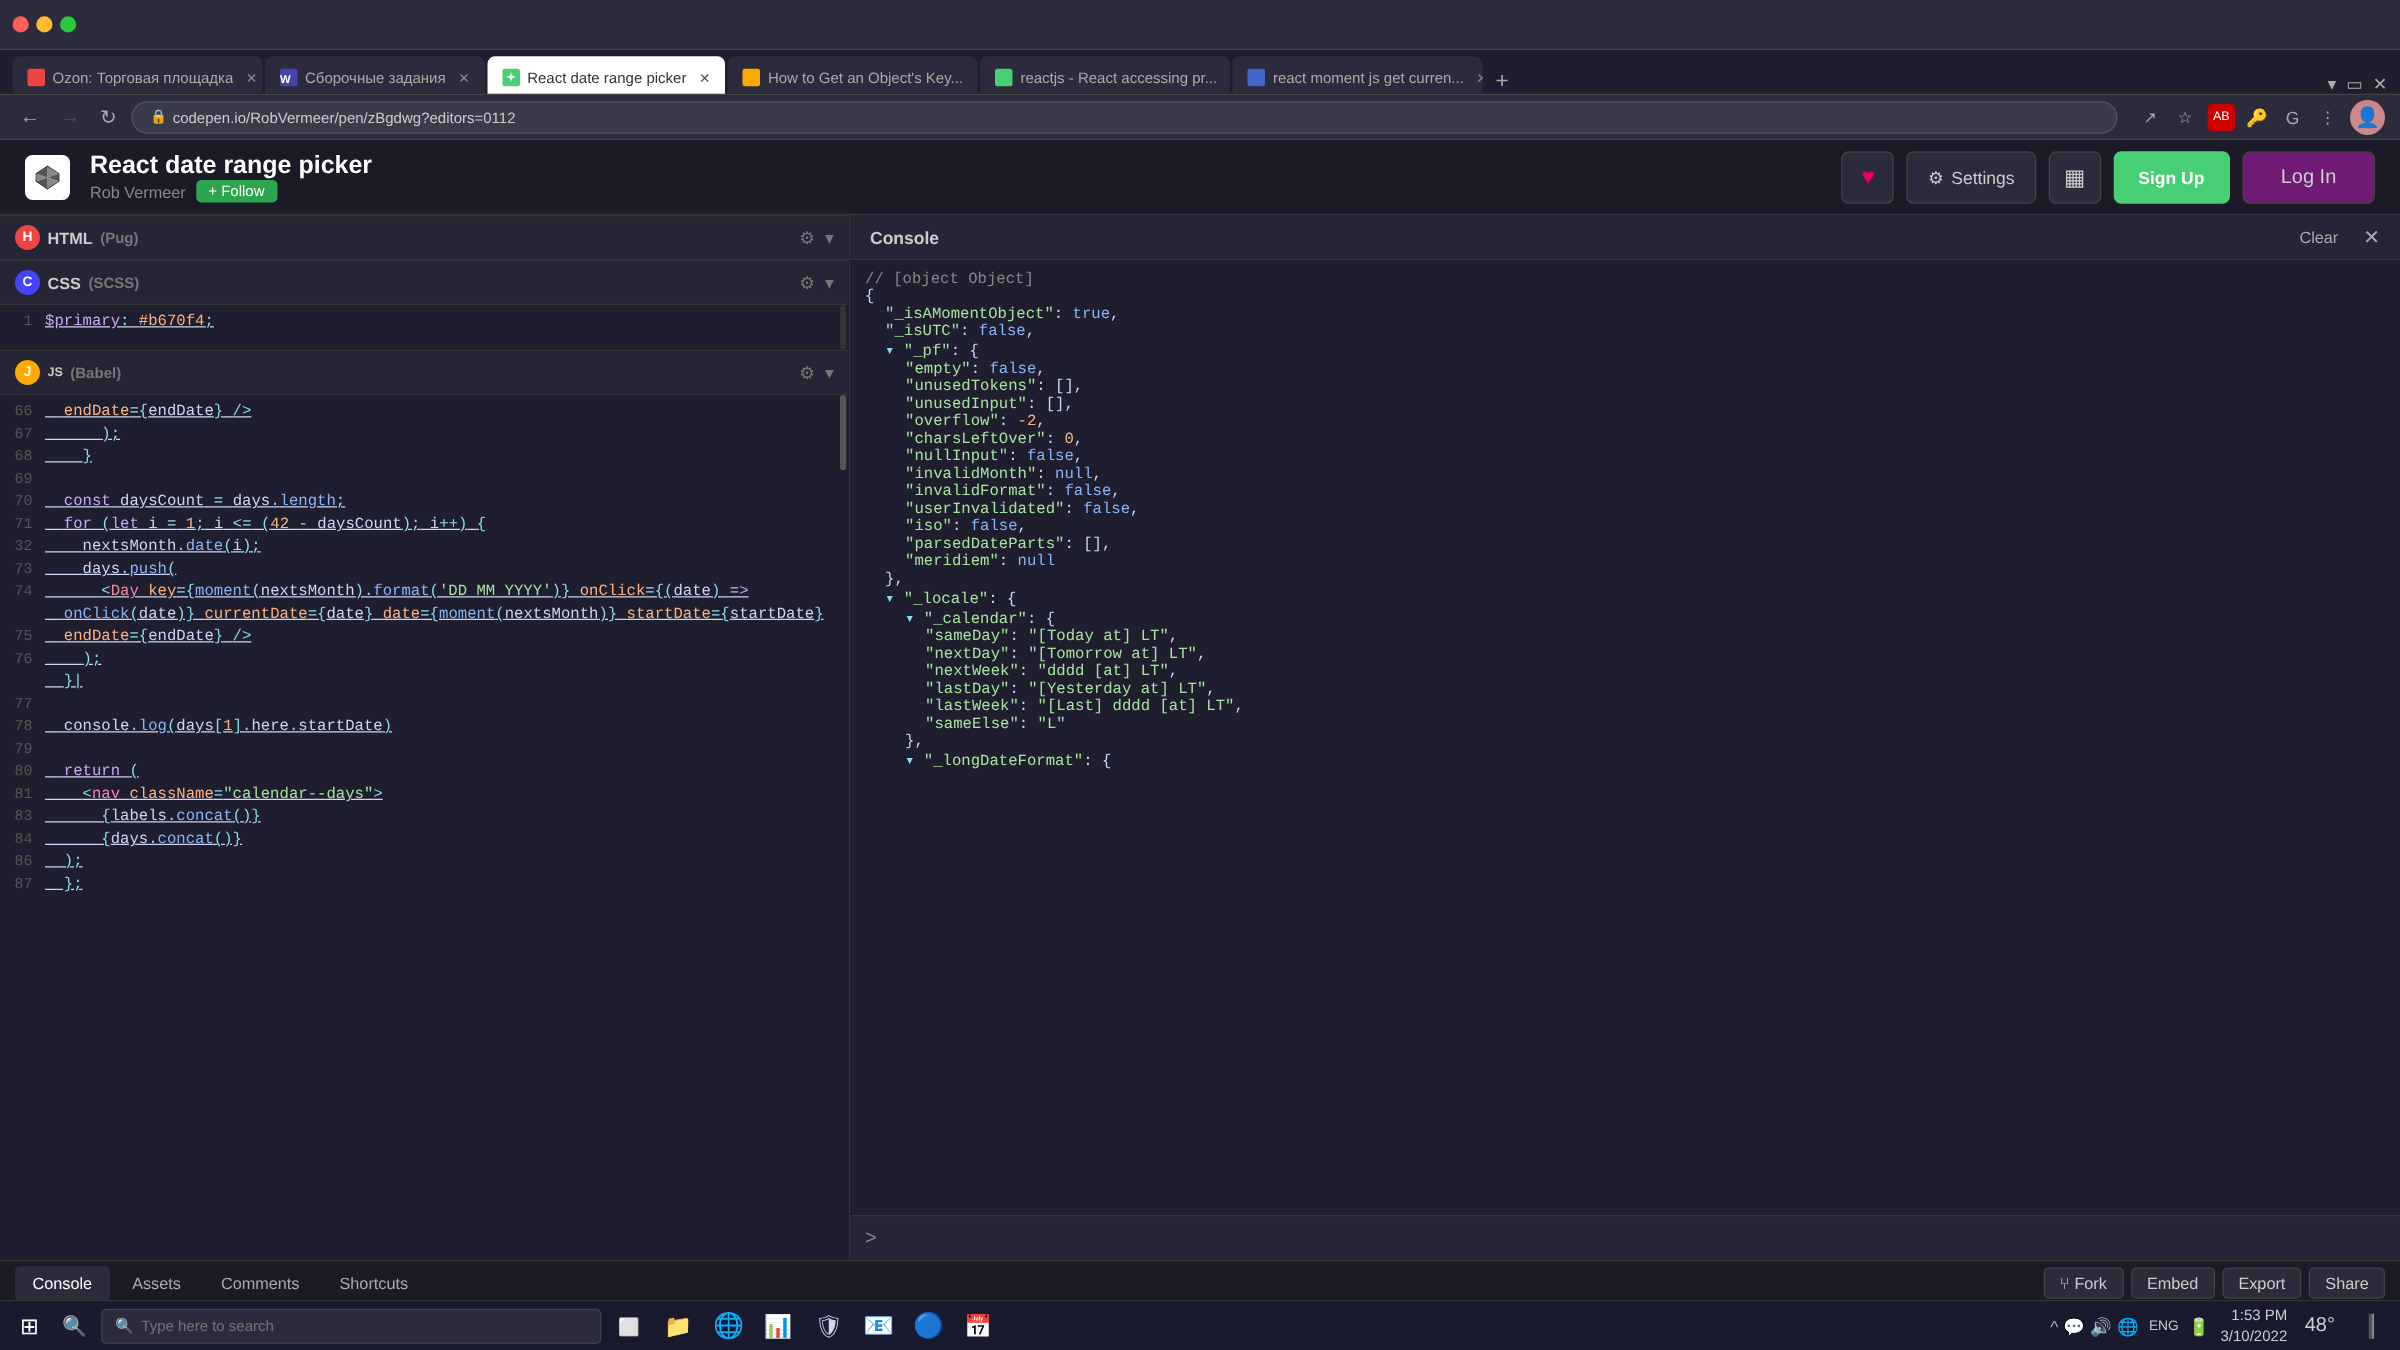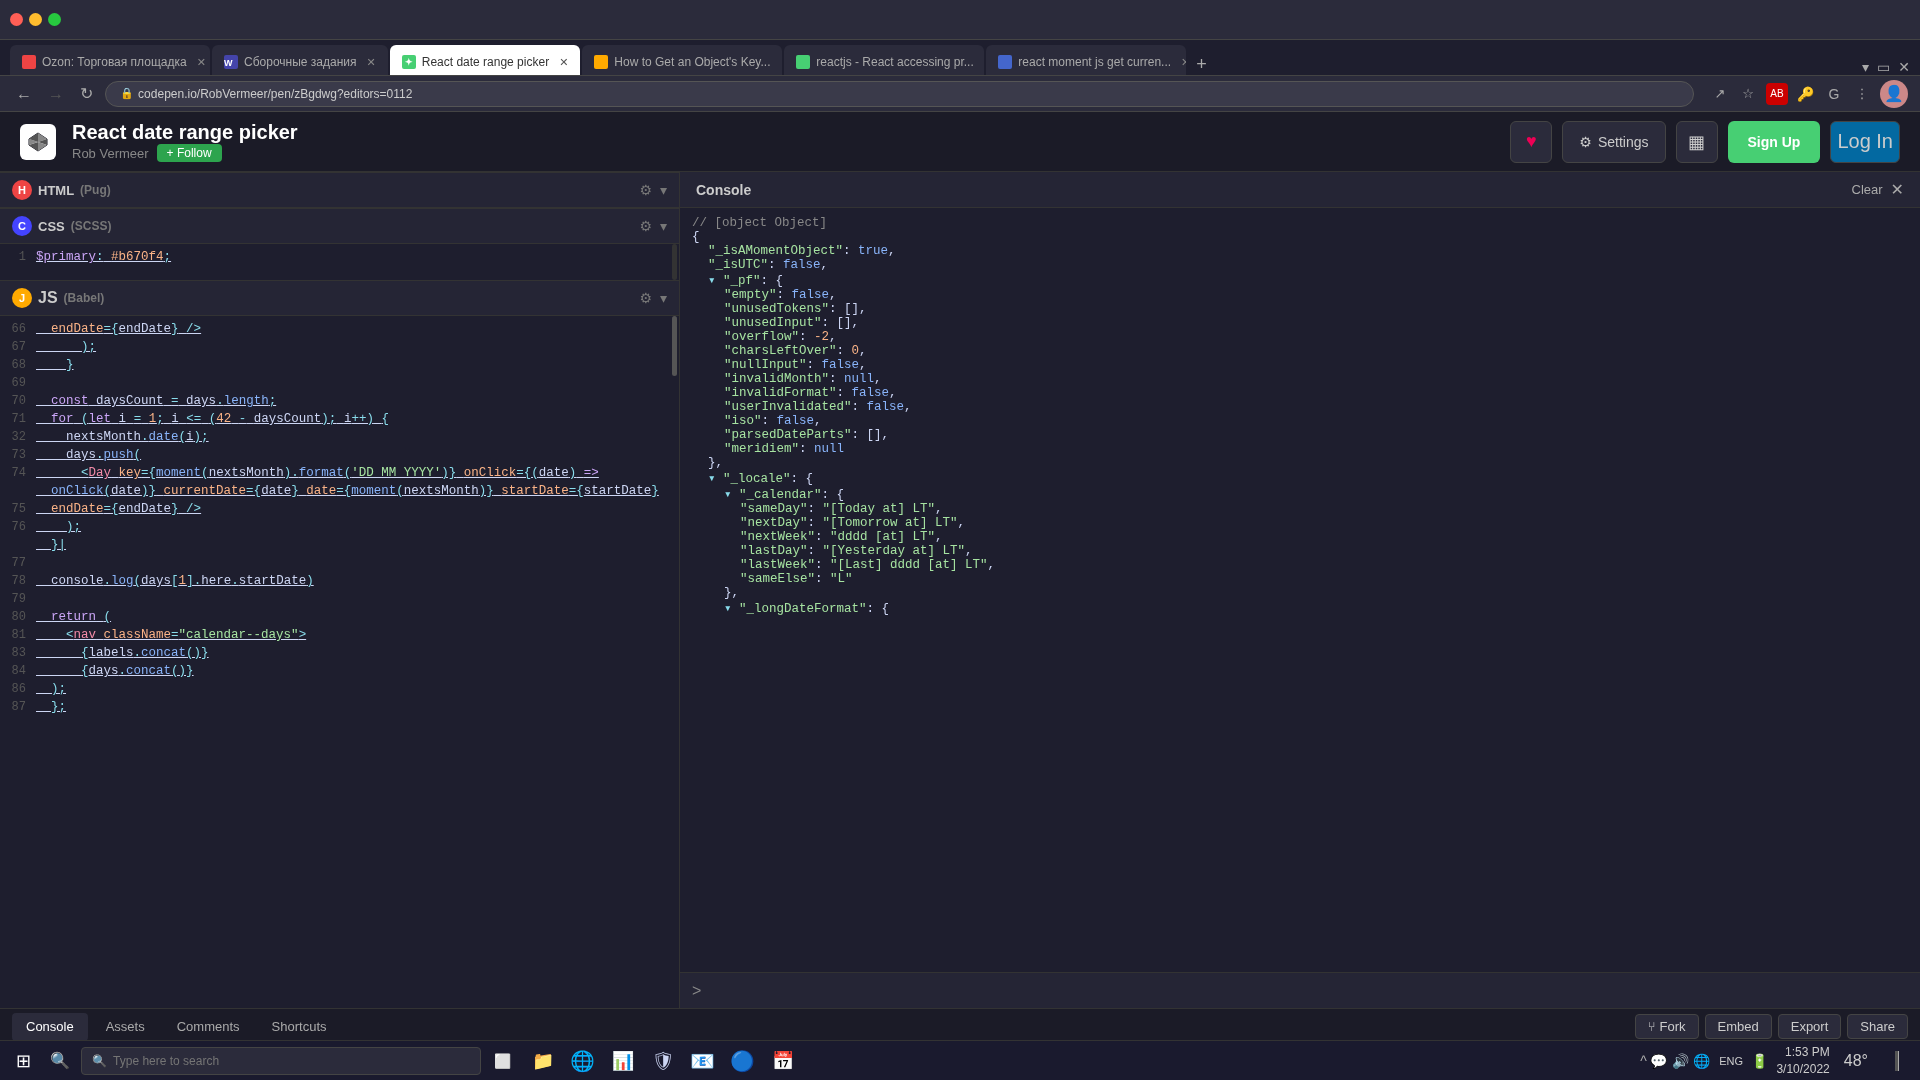--- a/index.html
+++ b/index.html
@@ -24,21 +24,21 @@
     .cp-logo { width: 36px; height: 36px; background: #fff; border-radius: 6px; display: flex; align-items: center; justify-content: center; font-size: 18px; font-weight: bold; color: #1b1b27; flex-shrink: 0; }
     .cp-title-section { display: flex; flex-direction: column; }
     .cp-title { font-size: 20px; font-weight: 600; color: #fff; }
     .cp-author { font-size: 13px; color: #888; display: flex; align-items: center; gap: 8px; }
     .follow-btn { background: #2da44e; color: #fff; border: none; border-radius: 4px; padding: 2px 10px; font-size: 12px; cursor: pointer; }
     .cp-header-right { margin-left: auto; display: flex; align-items: center; gap: 10px; }
     .heart-btn { background: #2b2b3b; border: 1px solid #444; border-radius: 6px; width: 42px; height: 42px; display: flex; align-items: center; justify-content: center; cursor: pointer; color: #e05; font-size: 18px; }
     .settings-btn { background: #2b2b3b; border: 1px solid #444; border-radius: 6px; height: 42px; padding: 0 16px; display: flex; align-items: center; gap: 6px; cursor: pointer; color: #ccc; font-size: 14px; }
     .layout-btn { background: #2b2b3b; border: 1px solid #444; border-radius: 6px; width: 42px; height: 42px; display: flex; align-items: center; justify-content: center; cursor: pointer; color: #ccc; font-size: 18px; }
     .signup-btn { background: #47cf73; border: none; border-radius: 6px; height: 42px; padding: 0 20px; color: #fff; font-weight: 600; font-size: 14px; cursor: pointer; }
-    .login-btn { background: #0369a1; border: 1px solid #444; border-radius: 6px; height: 42px; padding: 0 6px; color: #ccc; font-size: 20px; cursor: pointer; }
+    .login-btn { background: #701a75; border: 1px solid #444; border-radius: 6px; height: 42px; padding: 0 30px; color: #ccc; font-size: 16px; cursor: pointer; }
 
     
     .main-layout { display: flex; height: calc(1080px - 40px - 36px - 36px - 60px - 36px - 36px); }
     
 
     .editors-panel { width: 680px; display: flex; flex-direction: column; border-right: 1px solid #333; background: #1e1e2e; overflow: hidden; }
 
     .editor-section { display: flex; flex-direction: column; }
     .editor-header { background: #252535; height: 36px; display: flex; align-items: center; padding: 0 12px; gap: 8px; border-bottom: 1px solid #333; border-top: 1px solid #333; }
     .editor-badge { display: flex; align-items: center; gap: 6px; font-size: 13px; font-weight: 600; }
@@ -61,21 +61,21 @@
     .num { color: #fab387; }
     .tag { color: #f38ba8; }
     .attr { color: #fab387; }
     .var { color: #cdd6f4; }
     .punct { color: #89dceb; }
 
     
     .console-panel { flex: 1; background: #1e1e2e; display: flex; flex-direction: column; overflow: hidden; }
     .console-header { background: #252535; height: 36px; display: flex; align-items: center; padding: 0 16px; border-bottom: 1px solid #333; }
     .console-title { font-size: 14px; color: #ccc; font-weight: 600; }
-    .console-header-right { margin-left: auto; display: flex; gap: 8px; align-items: center; }
+    .console-header-right { margin-left: auto; display: flex; gap: 20px; align-items: center; }
     .clear-btn { background: none; border: none; color: #aaa; cursor: pointer; font-size: 13px; }
     .close-btn { background: none; border: none; color: #aaa; cursor: pointer; font-size: 16px; }
     .console-body { flex: 1; overflow-y: auto; padding: 8px 12px; font-family: 'Courier New', Consolas, monospace; font-size: 12.5px; color: #cdd6f4; }
     .console-input-row { height: 36px; background: #252535; border-top: 1px solid #333; display: flex; align-items: center; padding: 0 12px; gap: 6px; }
     .console-prompt { color: #888; }
     .console-input { background: none; border: none; color: #cdd6f4; font-family: 'Courier New', monospace; font-size: 12.5px; flex: 1; outline: none; }
 
     
     .bottom-tabs { background: #1b1b27; height: 36px; display: flex; align-items: center; padding: 0 12px; gap: 4px; border-top: 1px solid #333; }
     .btab { background: none; border: none; color: #aaa; padding: 4px 14px; font-size: 13px; cursor: pointer; border-radius: 4px; height: 28px; }
@@ -242,21 +242,21 @@
         </div>
 
         <div style="position:absolute;right:2px;top:0;bottom:0;width:5px;background:#333;border-radius:3px;"></div>
       </div>
     </div>
 
     <div class="editor-section" style="flex: 1; display:flex;flex-direction:column; overflow:hidden;">
       <div class="editor-header">
         <div class="editor-badge">
           <div class="badge-js">J</div>
-          <span style="color:#ccc;font-size:16px;font-weight:600;">JS</span>
+          <span style="color:#ccc;font-size:10px;font-weight:600;">JS</span>
           <span style="color:#777;font-size:12px;">(Babel)</span>
         </div>
         <div class="editor-header-right">
           <span class="gear-icon-btn">⚙</span>
           <span class="chevron-btn">▾</span>
         </div>
       </div>
       <div class="code-area" style="flex:1;overflow-y:auto;position:relative;">
 
         <div class="code-line">

